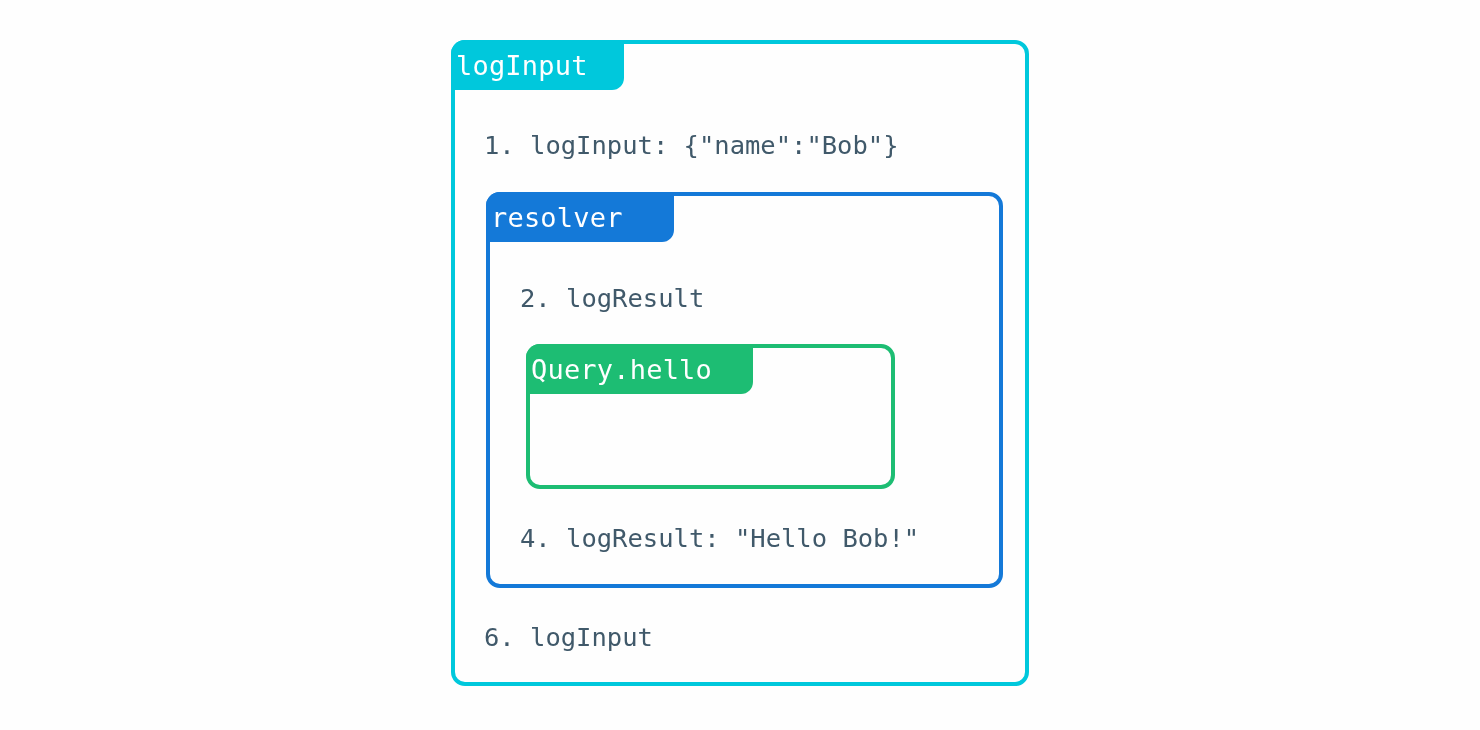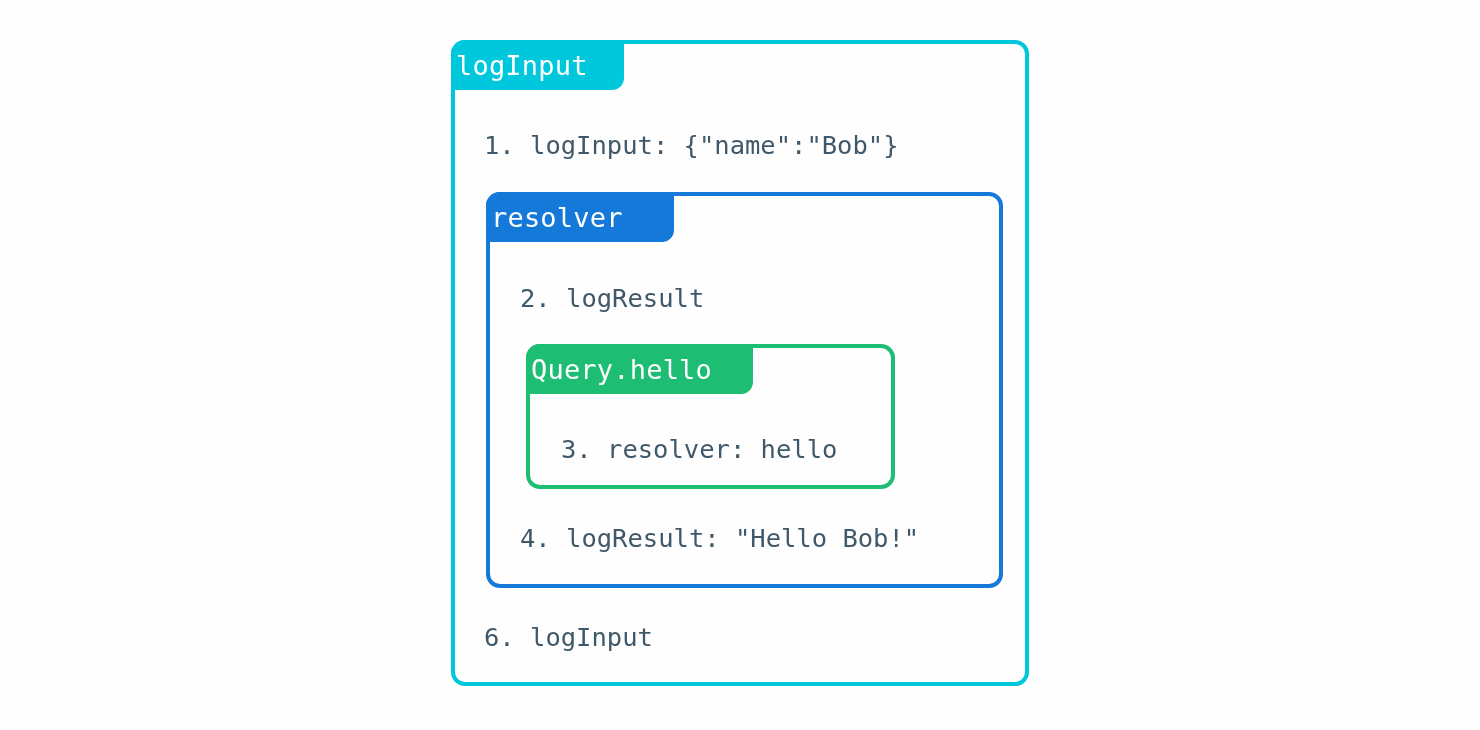--- a/index.html
+++ b/index.html
@@ -112,20 +112,19 @@
   <div class="trace-box" id="box-logresult">
 
     <div class="trace-badge" id="badge-logresult">resolver</div>
 
     <div class="trace-line" id="line-2">2. logResult</div>
 
     <div class="trace-box" id="box-queryhello">
 
       <div class="trace-badge" id="badge-queryhello">Query.hello</div>
 
-      <div class="trace-line" id="line-3">3. resolver: hello</div>
     </div>
 
     <div class="trace-line" id="line-4">4. logResult: "Hello Bob!"</div>
   </div>
 
   <div class="trace-line" id="line-5">6. logInput</div>
 </div>
 
 </body></html>

